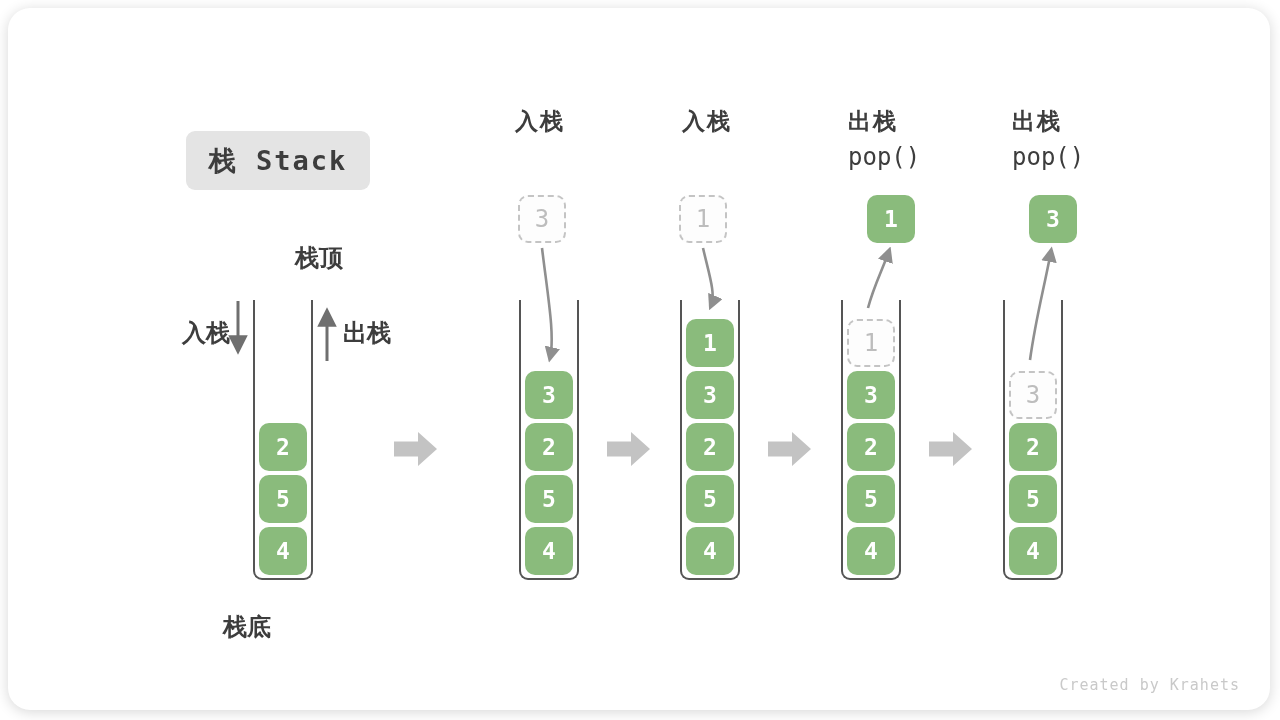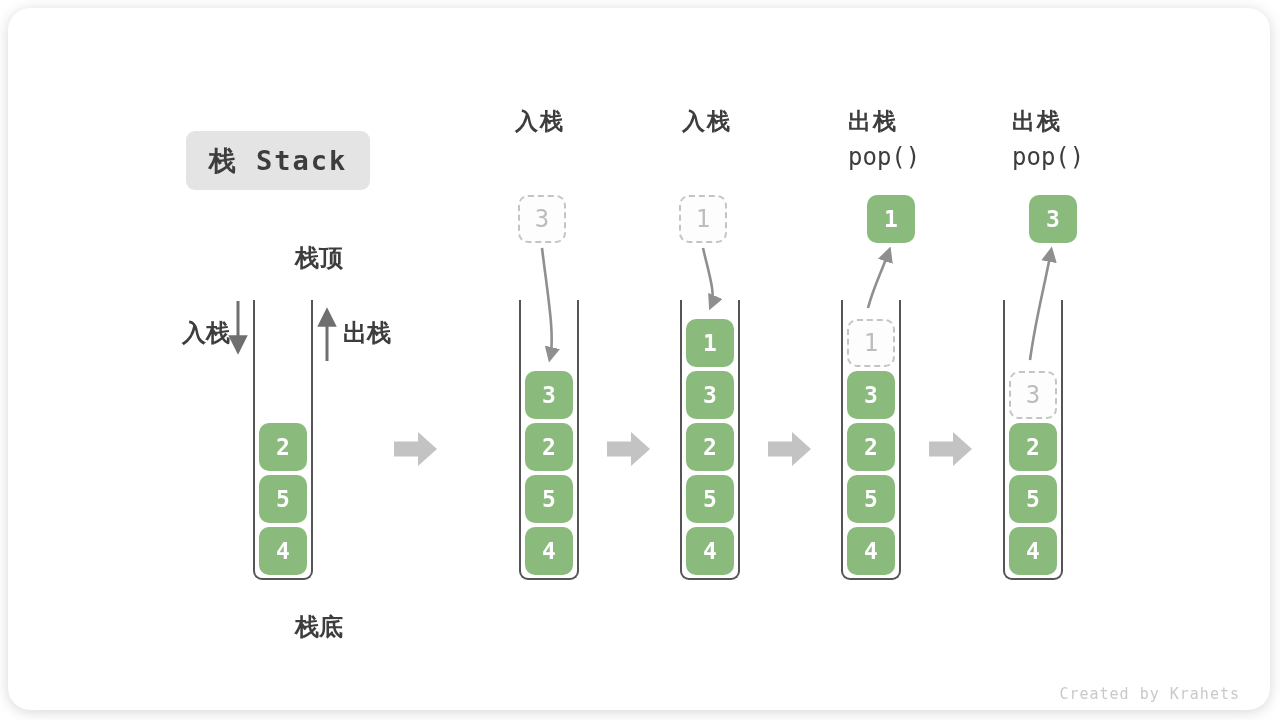--- a/index.html
+++ b/index.html
@@ -13,21 +13,21 @@
     box-shadow:0 2px 14px rgba(0,0,0,0.16);
   }
   .badge{
     position:absolute;left:186px;top:110px;width:184px;height:59px;
     background:var(--badge-bg);border-radius:9px;color:var(--ink);
     font-family:"DejaVu Sans Mono", monospace;font-weight:700;font-size:27px;
     display:flex;align-items:center;justify-content:center;letter-spacing:2px;margin-top:21px;
   }
   .cn-label{position:absolute;color:var(--ink);font-weight:700;font-size:24px;line-height:30px;}
   .lbl-top{left:223px;top:243px;width:120px;text-align:right;}
-  .lbl-bottom{left:223px;top:612px;width:120px;text-align:right;font-family:Liberation Serif, serif;}
+  .lbl-bottom{left:223px;top:612px;width:120px;text-align:left;font-family:Liberation Serif, serif;}
   .lbl-push{left:150px;top:318px;width:80px;text-align:right;}
   .lbl-pop{left:343px;top:318px;width:80px;text-align:left;}
   .op{position:absolute;top:104px;}
   .op-cn{font-size:23px;font-weight:700;color:var(--ink);line-height:34px;letter-spacing:2px;}
   .op-code{font-family:"DejaVu Sans Mono", monospace;font-size:24px;color:var(--ink);line-height:38px;}
   .op-code .arg{color:var(--accent);font-weight:700;}
   .stack-box{
     position:absolute;top:300px;width:60px;height:280px;box-sizing:border-box;
     border-left:2.5px solid var(--wall);border-right:2.5px solid var(--wall);
     border-bottom:2.5px solid var(--wall);border-radius:0 0 9px 9px;background:transparent;
@@ -38,21 +38,21 @@
     font-family:"DejaVu Sans Mono", monospace;font-size:23px;font-weight:700;
   }
   .cell.green{background:var(--green);color:var(--cell-text);}
   .cell.ghost{
     border:2px dashed var(--ghost-border);color:var(--ghost-text);
     background:var(--ghost-fill);font-weight:400;font-size:24px;
   }
   #overlay{position:absolute;left:0;top:0;width:1280px;height:720px;pointer-events:none;}
   .watermark{
     position:absolute;right:40px;top:676px;font-family:"DejaVu Sans Mono", monospace;
-    font-size:15px;color:var(--wm);letter-spacing:1px;margin-top:9px;
+    font-size:15px;color:var(--wm);letter-spacing:1px;
   }
 </style>
 </head>
 <body style="--green: #8abb7c; --cell-text: #ffffff; --accent: #55a14b; --ghost-border: #c4c4c4; --ghost-text: #bdbdbd; --ghost-fill: #fdfdfd; --wall: #555555; --ink: #3d3d3d; --badge-bg: #e4e4e4; --wm: #c9c9c9;">
 
 <div class="card"></div>
 
 <svg id="overlay">
 <defs>
   <marker id="mSide" viewBox="0 0 10 10" refX="7" refY="5" markerWidth="6.5" markerHeight="6.5" orient="auto-start-reverse">

